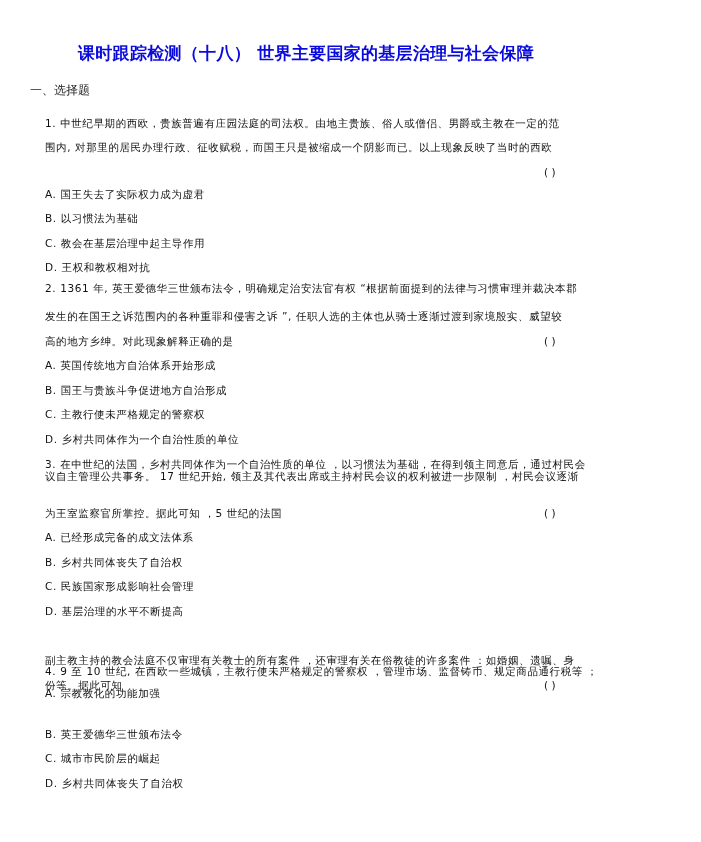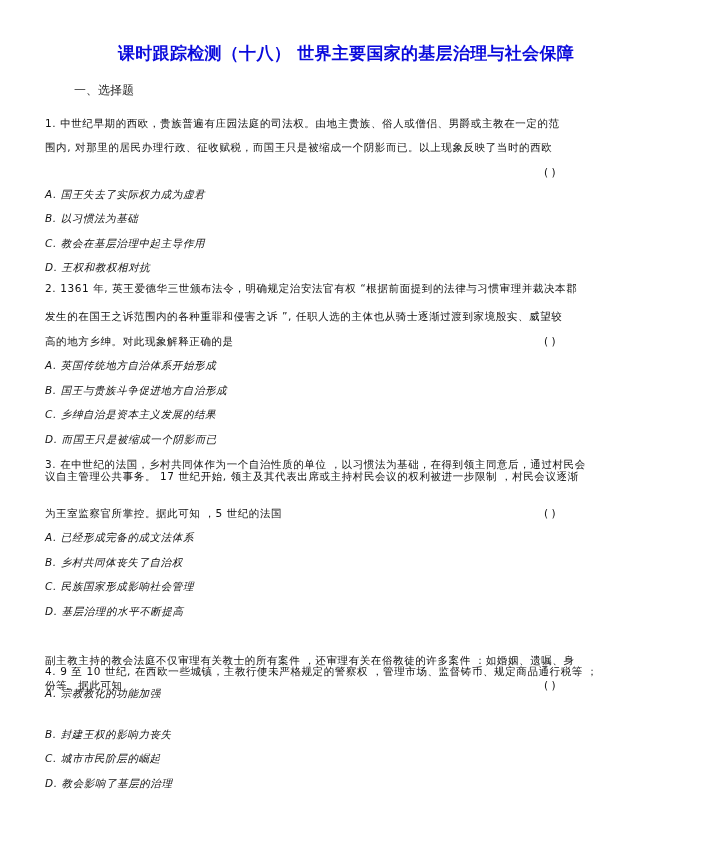--- a/index.html
+++ b/index.html
@@ -17,49 +17,46 @@
     }
     .title {
       position: absolute;
       left: 78px;
       top: 42px;
       font-size: 17px;
       font-weight: bold;
       color: #0a0adc;
       white-space: nowrap;
       letter-spacing: 0.3px;
-      margin-left: 40px;
     }
     .section-head {
       position: absolute;
       left: 30px;
       top: 82px;
       font-size: 12px;
       color: #222;
       white-space: nowrap;
-      margin-left: 44px;
     }
     .line {
       position: absolute;
       left: 45px;
       font-size: 10.5px;
       line-height: 14px;
       white-space: nowrap;
       color: #111;
       letter-spacing: 0.6px;
     }
     .opt {
       position: absolute;
       left: 45px;
       font-size: 10.5px;
       line-height: 14px;
       white-space: nowrap;
       color: #111;
       letter-spacing: 0.6px;
-      font-style: italic;
     }
     .paren {
       position: absolute;
       left: 544px;
       font-size: 10.5px;
       line-height: 14px;
       white-space: nowrap;
       color: #111;
     }
   </style>
@@ -80,38 +77,38 @@
     <div class="opt" style="top:260px">D. 王权和教权相对抗</div>
   </div>
 
   <div>
     <div class="line" style="top:281px">2. 1361 年, 英王爱德华三世颁布法令，明确规定治安法官有权 “根据前面提到的法律与习惯审理并裁决本郡</div>
     <div class="line" style="top:309px">发生的在国王之诉范围内的各种重罪和侵害之诉 ”, 任职人选的主体也从骑士逐渐过渡到家境殷实、威望较</div>
     <div class="line" style="top:334px">高的地方乡绅。对此现象解释正确的是</div>
     <div class="paren" style="top:334px">(      )</div>
     <div class="opt" style="top:358px">A. 英国传统地方自治体系开始形成</div>
     <div class="opt" style="top:383px">B. 国王与贵族斗争促进地方自治形成</div>
-    <div class="opt" style="top:407px">C. 乡绅自治是资本主义发展的结果</div>
-    <div class="opt" style="top:432px">D. 而国王只是被缩成一个阴影而已</div>
+    <div class="opt" style="top:407px">C. 主教行使未严格规定的警察权</div>
+    <div class="opt" style="top:432px">D. 乡村共同体作为一个自治性质的单位</div>
   </div>
 
   <div>
     <div class="line" style="top:457px">3. 在中世纪的法国，乡村共同体作为一个自治性质的单位 ，以习惯法为基础，在得到领主同意后，通过村民会</div>
     <div class="line" style="top:469px">议自主管理公共事务。 17 世纪开始, 领主及其代表出席或主持村民会议的权利被进一步限制 ，村民会议逐渐</div>
     <div class="line" style="top:506px">为王室监察官所掌控。据此可知 ，5 世纪的法国</div>
     <div class="paren" style="top:506px">(      )</div>
     <div class="opt" style="top:530px">A. 已经形成完备的成文法体系</div>
     <div class="opt" style="top:555px">B. 乡村共同体丧失了自治权</div>
     <div class="opt" style="top:579px">C. 民族国家形成影响社会管理</div>
     <div class="opt" style="top:604px">D. 基层治理的水平不断提高</div>
   </div>
 
   <div>
     <div class="line" style="top:664px">4. 9 至 10 世纪, 在西欧一些城镇，主教行使未严格规定的警察权 ，管理市场、监督铸币、规定商品通行税等 ；</div>
     <div class="line" style="top:653px">副主教主持的教会法庭不仅审理有关教士的所有案件 ，还审理有关在俗教徒的许多案件 ：如婚姻、遗嘱、身</div>
     <div class="line" style="top:678px">份等。据此可知</div>
     <div class="paren" style="top:678px">(      )</div>
     <div class="opt" style="top:686px">A. 宗教教化的功能加强</div>
-    <div class="opt" style="top:727px">B. 封建王权的影响力丧失</div>
+    <div class="opt" style="top:727px">B. 英王爱德华三世颁布法令</div>
     <div class="opt" style="top:751px">C. 城市市民阶层的崛起</div>
-    <div class="opt" style="top:776px">D. 教会影响了基层的治理</div>
+    <div class="opt" style="top:776px">D. 乡村共同体丧失了自治权</div>
   </div>
 </div>
 
 </body></html>

